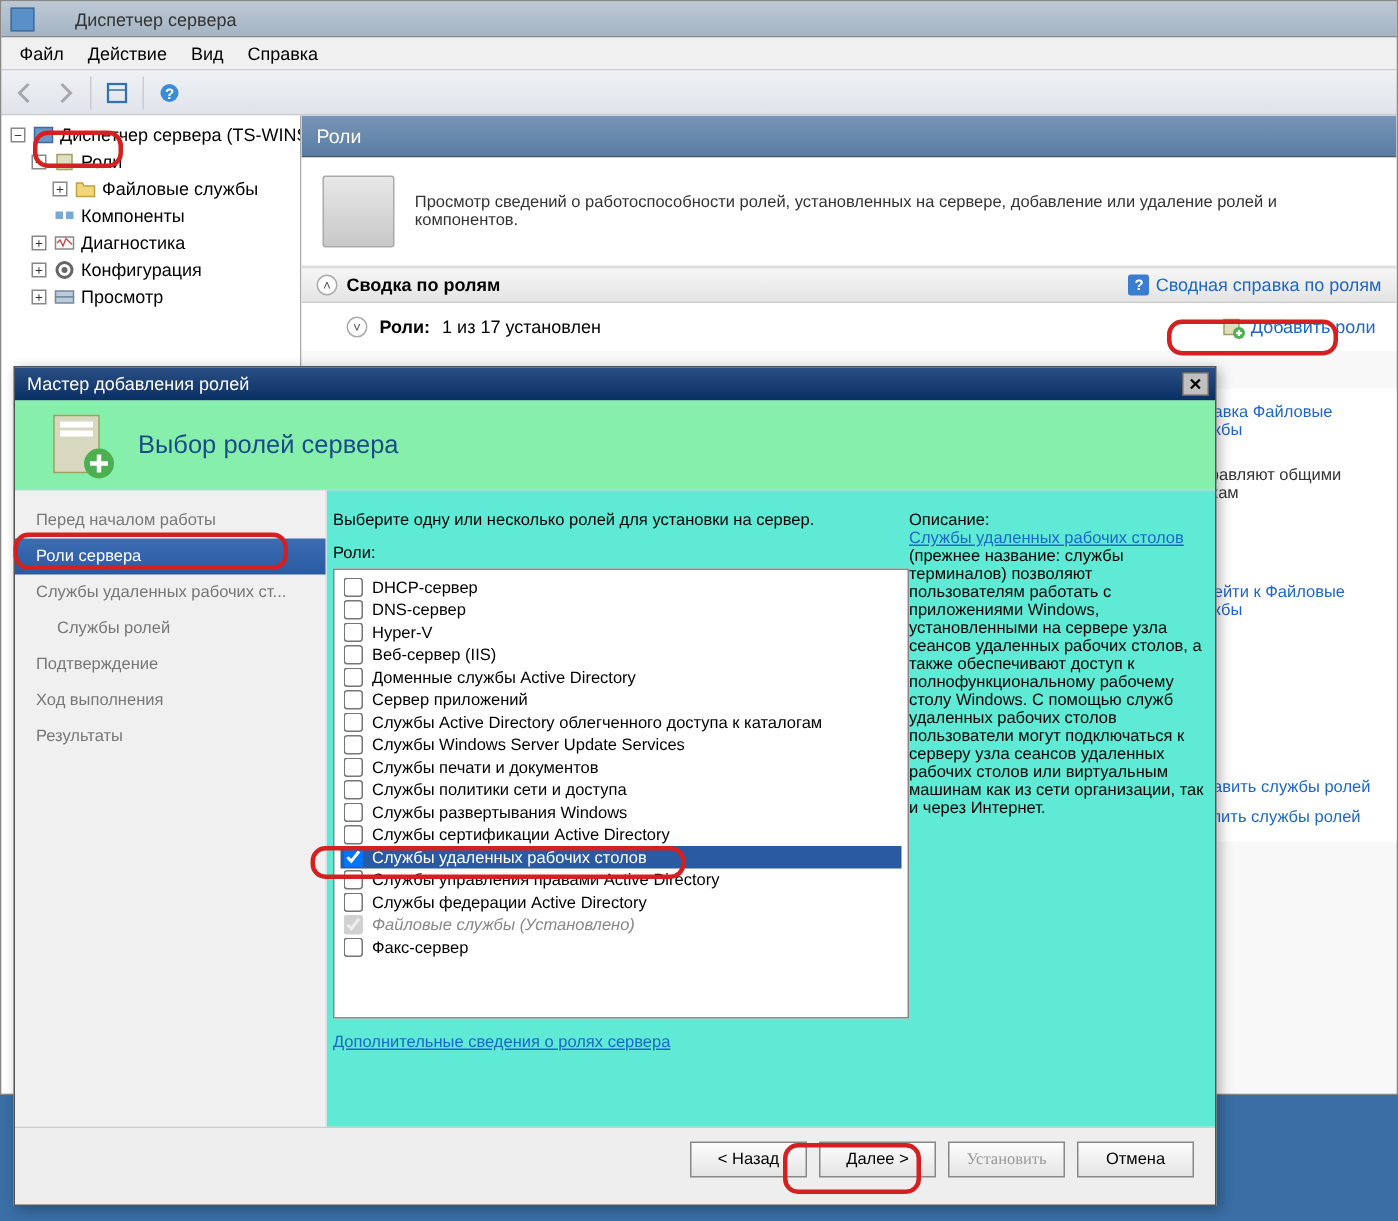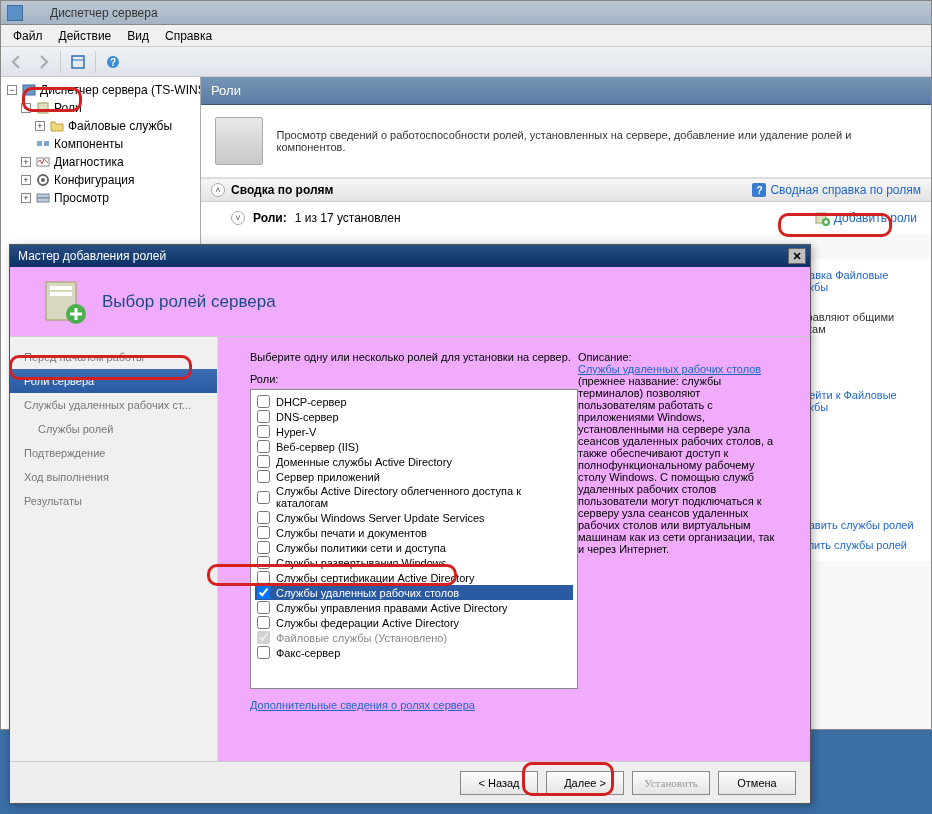--- a/index.html
+++ b/index.html
@@ -47,37 +47,37 @@
 .right-sidebar a { display: block; color: #1e66c8; text-decoration: none; padding: 4px 0; }
 .right-sidebar .plain { color: #333; }
 
 
 .hl { position: absolute; border: 3px solid #d42020; border-radius: 10px; pointer-events: none; z-index: 500; }
 
 
 .wizard { position: absolute; left: 9px; top: 244px; width: 802px; height: 560px; background: #eee; border: 1px solid #555; box-shadow: 2px 2px 8px rgba(0,0,0,.3); z-index: 100; }
 .wiz-title { height: 22px; background: linear-gradient(to bottom, #2a4f85 0%, #0a2f65 100%); color: #fff; display: flex; align-items: center; justify-content: space-between; padding: 0 4px 0 8px; font-size: 12px; }
 .wiz-close { width: 18px; height: 16px; background: #c0c0c0; border: 1px solid #666; display: flex; align-items: center; justify-content: center; font-size: 11px; font-weight: bold; color: #000; cursor: default; }
-.wiz-header { height: 70px; background: #f0abfc; display: flex; align-items: center; padding: 0 30px; border-bottom: 1px solid #ccc; }
+.wiz-header { height: 60px; background: #86efac; display: flex; align-items: center; padding: 0 20px; border-bottom: 1px solid #ccc; }
 .wiz-header .wicon { width: 48px; height: 48px; margin-right: 14px; position: relative; }
 .wiz-header h2 { font-size: 17px; font-weight: normal; color: #1a4d87; }
 .wiz-body { display: flex; height: calc(100% - 134px); justify-content: center; }
 .wiz-nav { width: 208px; background: #f0f0f0; border-right: 1px solid #ddd; padding: 8px 0; font-size: 11px; }
 .wiz-nav div { padding: 6px 14px; color: #777; cursor: default; }
 .wiz-nav div.active { background: linear-gradient(to bottom, #3c6db3 0%, #2a5aa1 100%); color: #fff; }
-.wiz-main { flex: 1; background: #f0abfc; padding: 14px 32px; font-size: 11px; display: flex; gap: 0; }
+.wiz-main { flex: 1; background: #5eead4; padding: 14px 4px; font-size: 11px; display: flex; gap: 0; }
 .role-side { flex: 1; }
 .desc-side { width: 200px; }
 .desc-side a { color: #1e66c8; text-decoration: underline; }
 .role-listbox { border: 1px solid #888; background: #fff; height: 300px; overflow: auto; margin-top: 4px; padding: 4px; }
 .role-item { display: flex; align-items: center; padding: 1px 2px; gap: 6px; }
 .role-item input { margin: 0; }
 .role-item.sel { background: #2a5aa1; color: #fff; }
 .role-item.disabled { color: #888; }
-.role-item .installed { }
+.role-item .installed { font-style: italic; }
 .extra-link { margin-top: 10px; color: #1e66c8; text-decoration: underline; cursor: default; }
 .wiz-footer { height: 42px; border-top: 1px solid #ccc; background: #eee; display: flex; align-items: center; justify-content: flex-end; padding: 0 14px; gap: 8px; }
 .wiz-footer button { min-width: 78px; height: 24px; font-size: 11px; border: 1px solid #888; background: linear-gradient(to bottom, #fdfdfd 0%, #e4e4e4 100%); cursor: default; }
 .wiz-footer button:disabled { color: #999; font-family: Liberation Serif, serif; }
 
 </style>
 </head>
 <body>
 
 <div class="main-window">

